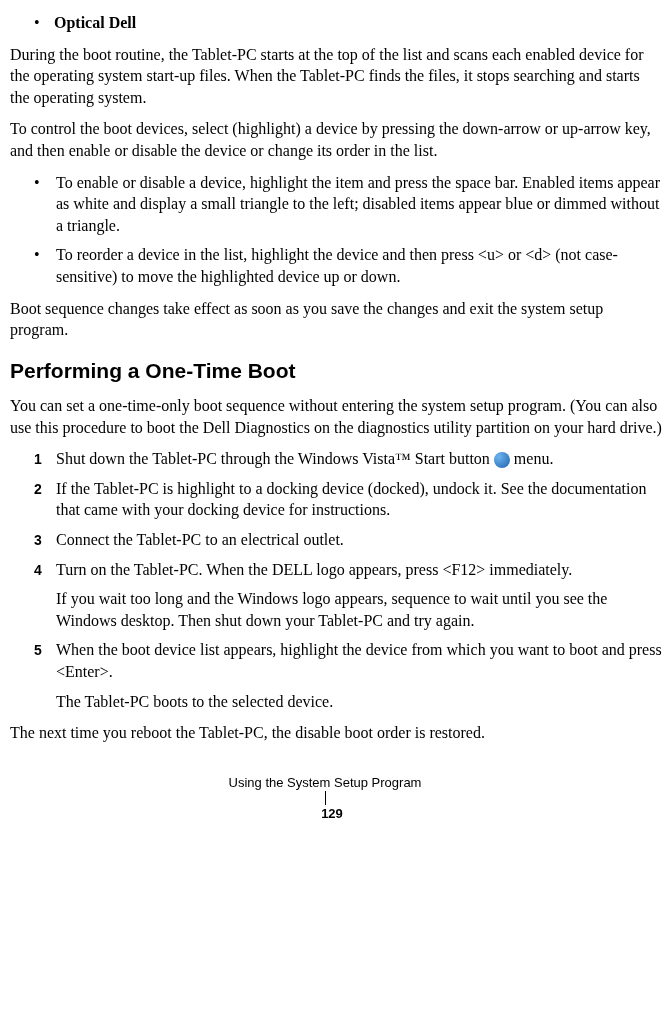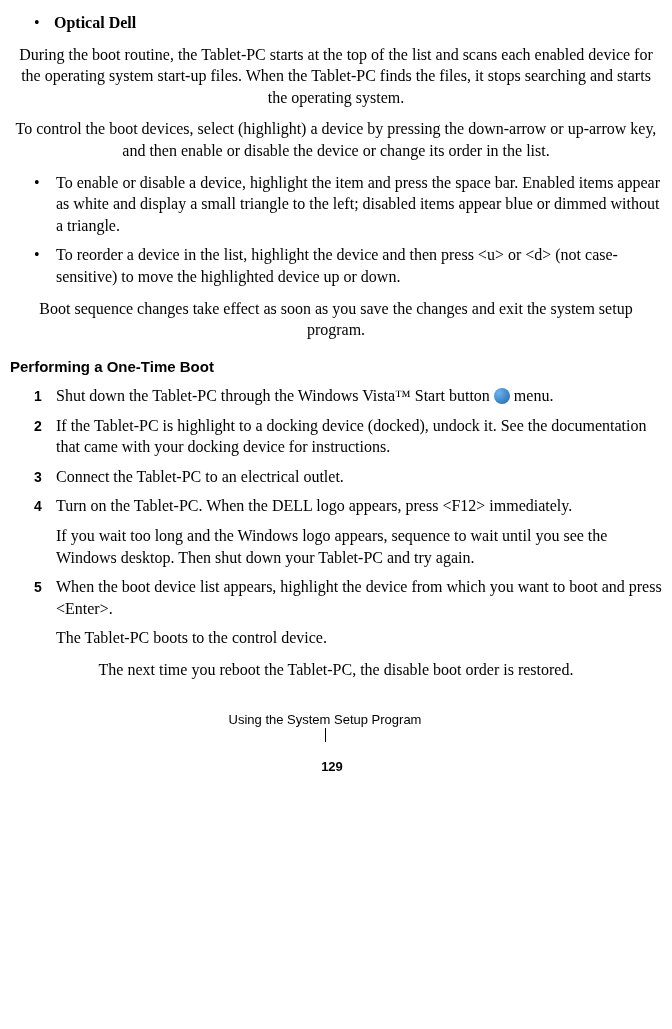--- a/index.html
+++ b/index.html
@@ -24,37 +24,36 @@
     flex-shrink: 0;
   }
   .bullet-text {
     flex: 1;
   }
   .bold {
     font-weight: bold;
   }
   p {
     margin: 10px 0;
-    text-align: center;
   }
   .sub-bullet {
     display: flex;
     margin: 8px 0 8px 24px;
   }
   .sub-dot {
     width: 22px;
     flex-shrink: 0;
   }
   .sub-text {
     flex: 1;
   }
   .section-heading {
     font-family: Arial, Helvetica, sans-serif;
     font-weight: bold;
-    font-size: 15px;
+    font-size: 21px;
     margin: 16px 0 8px 0;
   }
   .num-item {
     display: flex;
     margin: 8px 0 8px 24px;
   }
   .num-marker {
     font-family: Arial, Helvetica, sans-serif;
     font-weight: bold;
     font-size: 14px;
@@ -92,21 +91,20 @@
     margin-right: 14px;
   }
   .footer-divider {
     width: 1px;
     height: 14px;
     background: #000;
     margin-right: 14px;
   }
   .footer-page {
     font-weight: bold;
-    margin-top: 16px;
   }
 </style>
 </head>
 <body>
 
 <div class="page">
 
   <div class="bullet-item">
     <div class="bullet-dot">•</div>
     <div class="bullet-text bold">Optical Dell</div>
@@ -123,20 +121,21 @@
 
   <div class="sub-bullet">
     <div class="sub-dot">•</div>
     <div class="sub-text">To reorder a device in the list, highlight the device and then press &lt;u&gt; or &lt;d&gt; (not case-sensitive) to move the highlighted device up or down.</div>
   </div>
 
   <p>Boot sequence changes take effect as soon as you save the changes and exit the system setup program.</p>
 
   <div class="section-heading">Performing a One-Time Boot</div>
 
+  <p>You can set a one-time-only boot sequence without entering the system setup program. (You can also use this procedure to boot the Dell Diagnostics on the diagnostics utility partition on your hard drive.)</p>
 
   <div class="num-item">
     <div class="num-marker">1</div>
     <div class="num-text">
       <span>Shut down the Tablet-PC through the Windows Vista™ Start button </span><span class="win-icon"></span><span> menu.</span>
     </div>
   </div>
 
   <div class="num-item">
     <div class="num-marker">2</div>
@@ -151,21 +150,21 @@
   <div class="num-item">
     <div class="num-marker">4</div>
     <div class="num-text">Turn on the Tablet-PC. When the DELL logo appears, press &lt;F12&gt; immediately.</div>
   </div>
   <div class="continuation">If you wait too long and the Windows logo appears, sequence to wait until you see the Windows desktop. Then shut down your Tablet-PC and try again.</div>
 
   <div class="num-item">
     <div class="num-marker">5</div>
     <div class="num-text">When the boot device list appears, highlight the device from which you want to boot and press &lt;Enter&gt;.</div>
   </div>
-  <div class="continuation">The Tablet-PC boots to the control device.</div>
+  <div class="continuation">The Tablet-PC boots to the selected device.</div>
 
   <p>The next time you reboot the Tablet-PC, the disable boot order is restored.</p>
 
   <div class="footer">
     <span class="footer-title">Using the System Setup Program</span>
     <span class="footer-divider"></span>
     <span class="footer-page">129</span>
   </div>
 
 </div>

